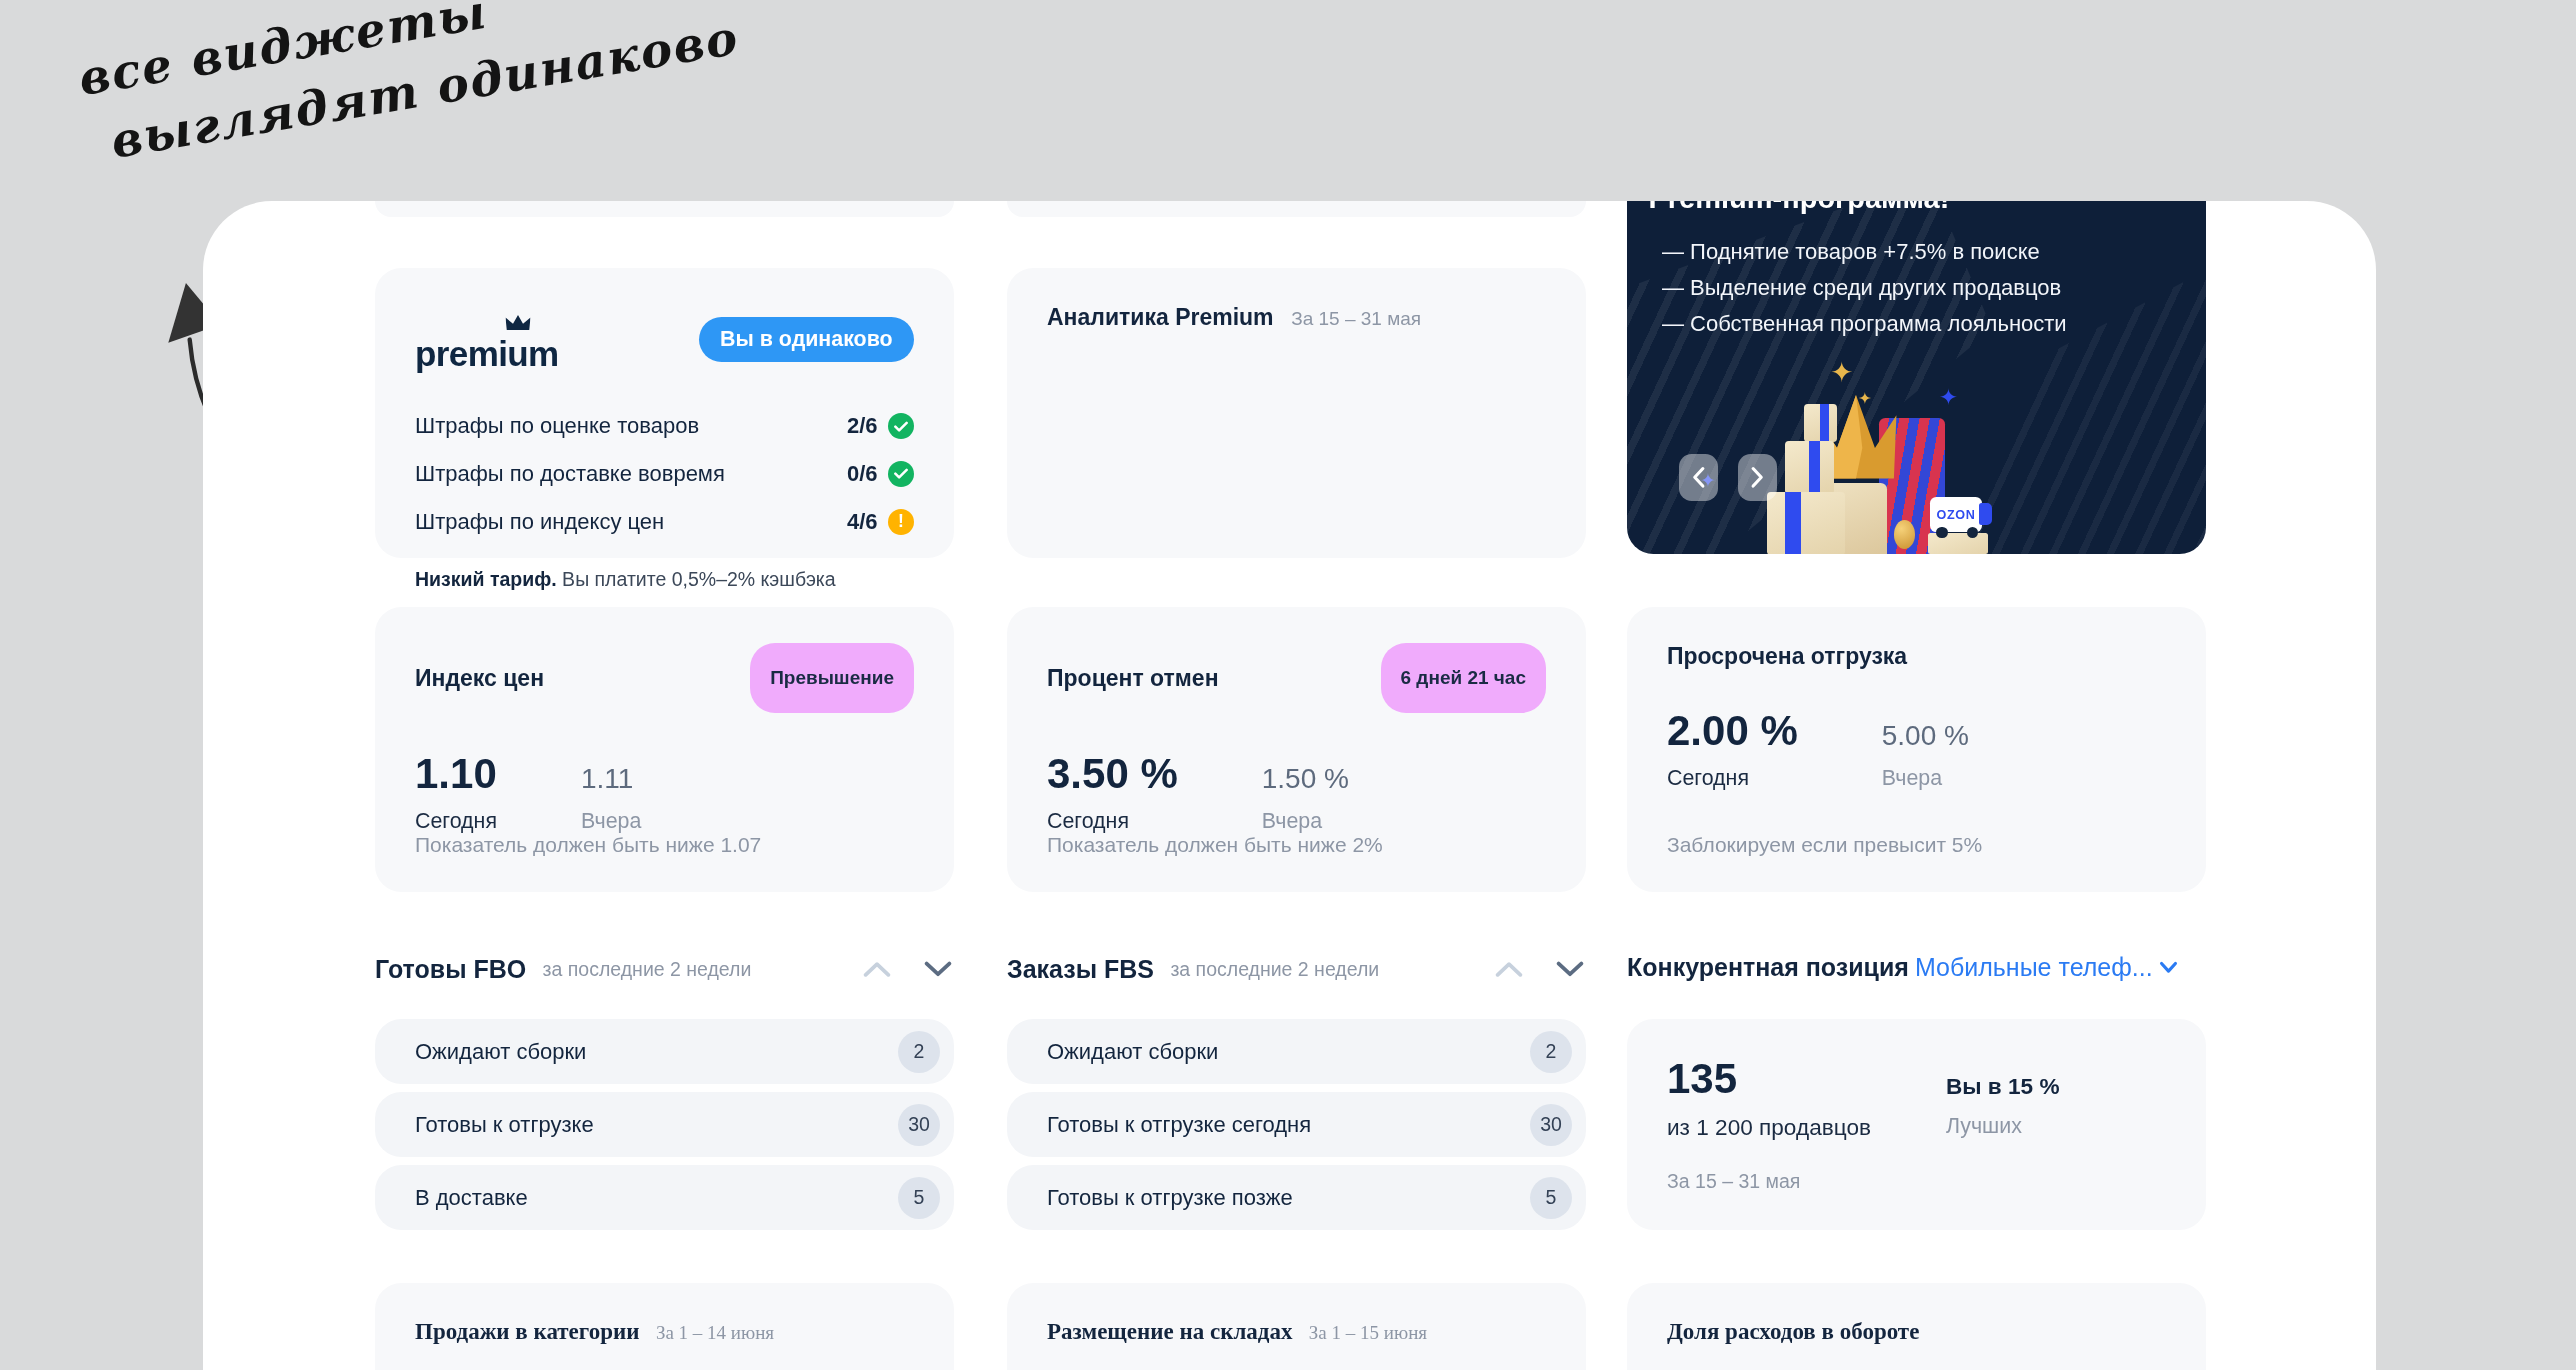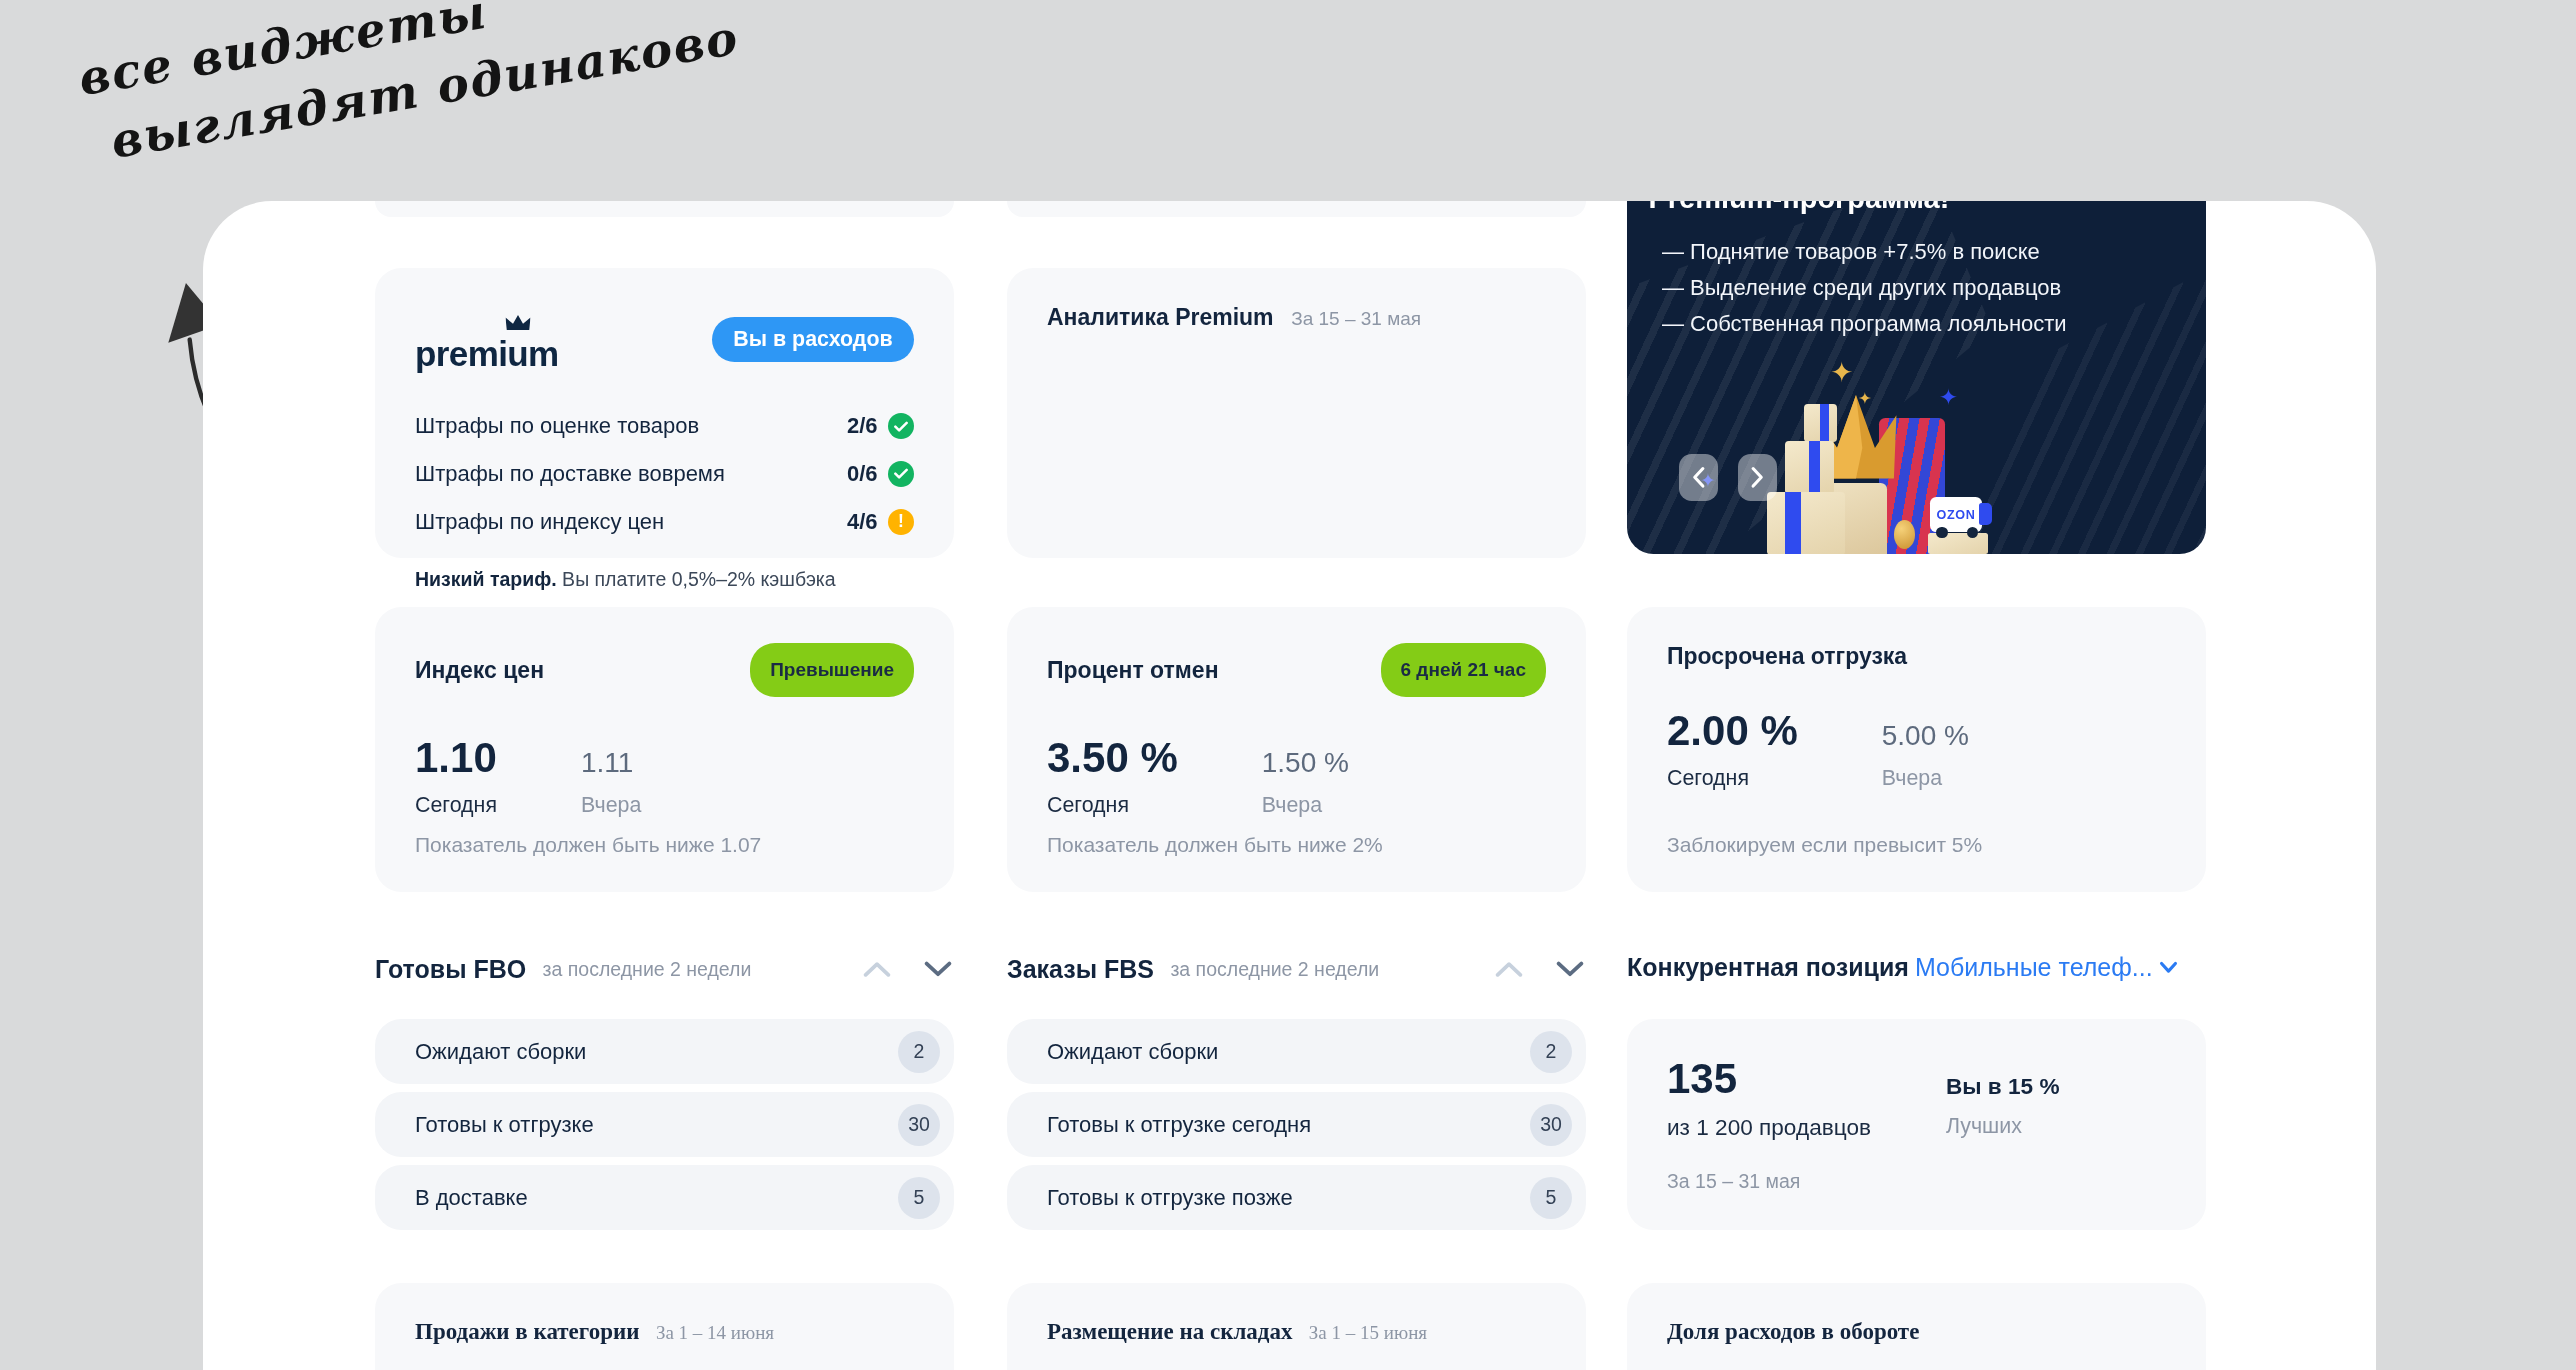--- a/index.html
+++ b/index.html
@@ -46,22 +46,22 @@
 
   
   .an-head{display:flex;align-items:baseline;gap:17.6px;}
   .an-rows{margin-top:36px;display:flex;flex-direction:column;gap:22.6px;}
   .an-row{display:flex;align-items:baseline;gap:21.4px;}
   .an-val{font-size:26.4px;font-weight:bold;min-width:75px;}
   .an-label{font-size:22px;color:#1b2b42;}
 
   
   .m-head{display:flex;align-items:center;justify-content:space-between;}
-  .badge-yellow{background:#84cc16;color:#1a2b44;font-size:19px;font-weight:bold;
-    padding:16px 20px;border-radius:25px;}
+  .badge-yellow{background:#f0abfc;color:#1a2b44;font-size:19px;font-weight:bold;
+    padding:24px 20px;border-radius:25px;}
   .m-nums{margin-top:40px;display:flex;gap:84px;align-items:flex-end;}
   .m-big{font-size:42px;font-weight:bold;color:#13253e;line-height:1;}
   .m-small{font-size:28px;color:#5d6a7d;line-height:1.1;}
   .m-label{font-size:21.4px;margin-top:14px;}
   .m-label.dark{color:#1b2b42;} .m-label.gray{color:#8d96a5;}
   .m-footer{position:absolute;left:40px;bottom:35px;font-size:21px;color:#8d96a5;}
 
   
   .sec-head{position:absolute;display:flex;align-items:center;width:579px;}
   .sec-title{font-size:25px;font-weight:bold;}
@@ -200,21 +200,21 @@
 
     <div class="card c1" style="top:67px;width:579px;height:290px;">
       <div class="prem-head">
         <div class="prem-logo">
           <span>premi</span>
             <span class="prem-u"><svg class="prem-crown" width="25" height="16.4" viewBox="0 0 40 26">
                 <path d="M2,24 L0,4 L12,14 L20,0 L28,14 L40,4 L38,24 Z" fill="#0f2742"></path>
               </svg><span>u</span></span>
             <span>m</span>
         </div>
-        <div class="badge-blue">Вы в расходов</div>
+        <div class="badge-blue">Вы в одинаково</div>
       </div>
       <div class="pen-rows">
         <div class="pen-row">
           <span>Штрафы по оценке товаров</span>
           <span class="pen-right">
               <span>2/6</span>
             <span class="icon-circle ok">
                 <svg width="14" height="11.3" viewBox="0 0 22 18">
                   <path d="M2,9 L8,15 L20,3" fill="none" stroke="#fff" stroke-width="4" stroke-linecap="round" stroke-linejoin="round"></path>
                 </svg>

